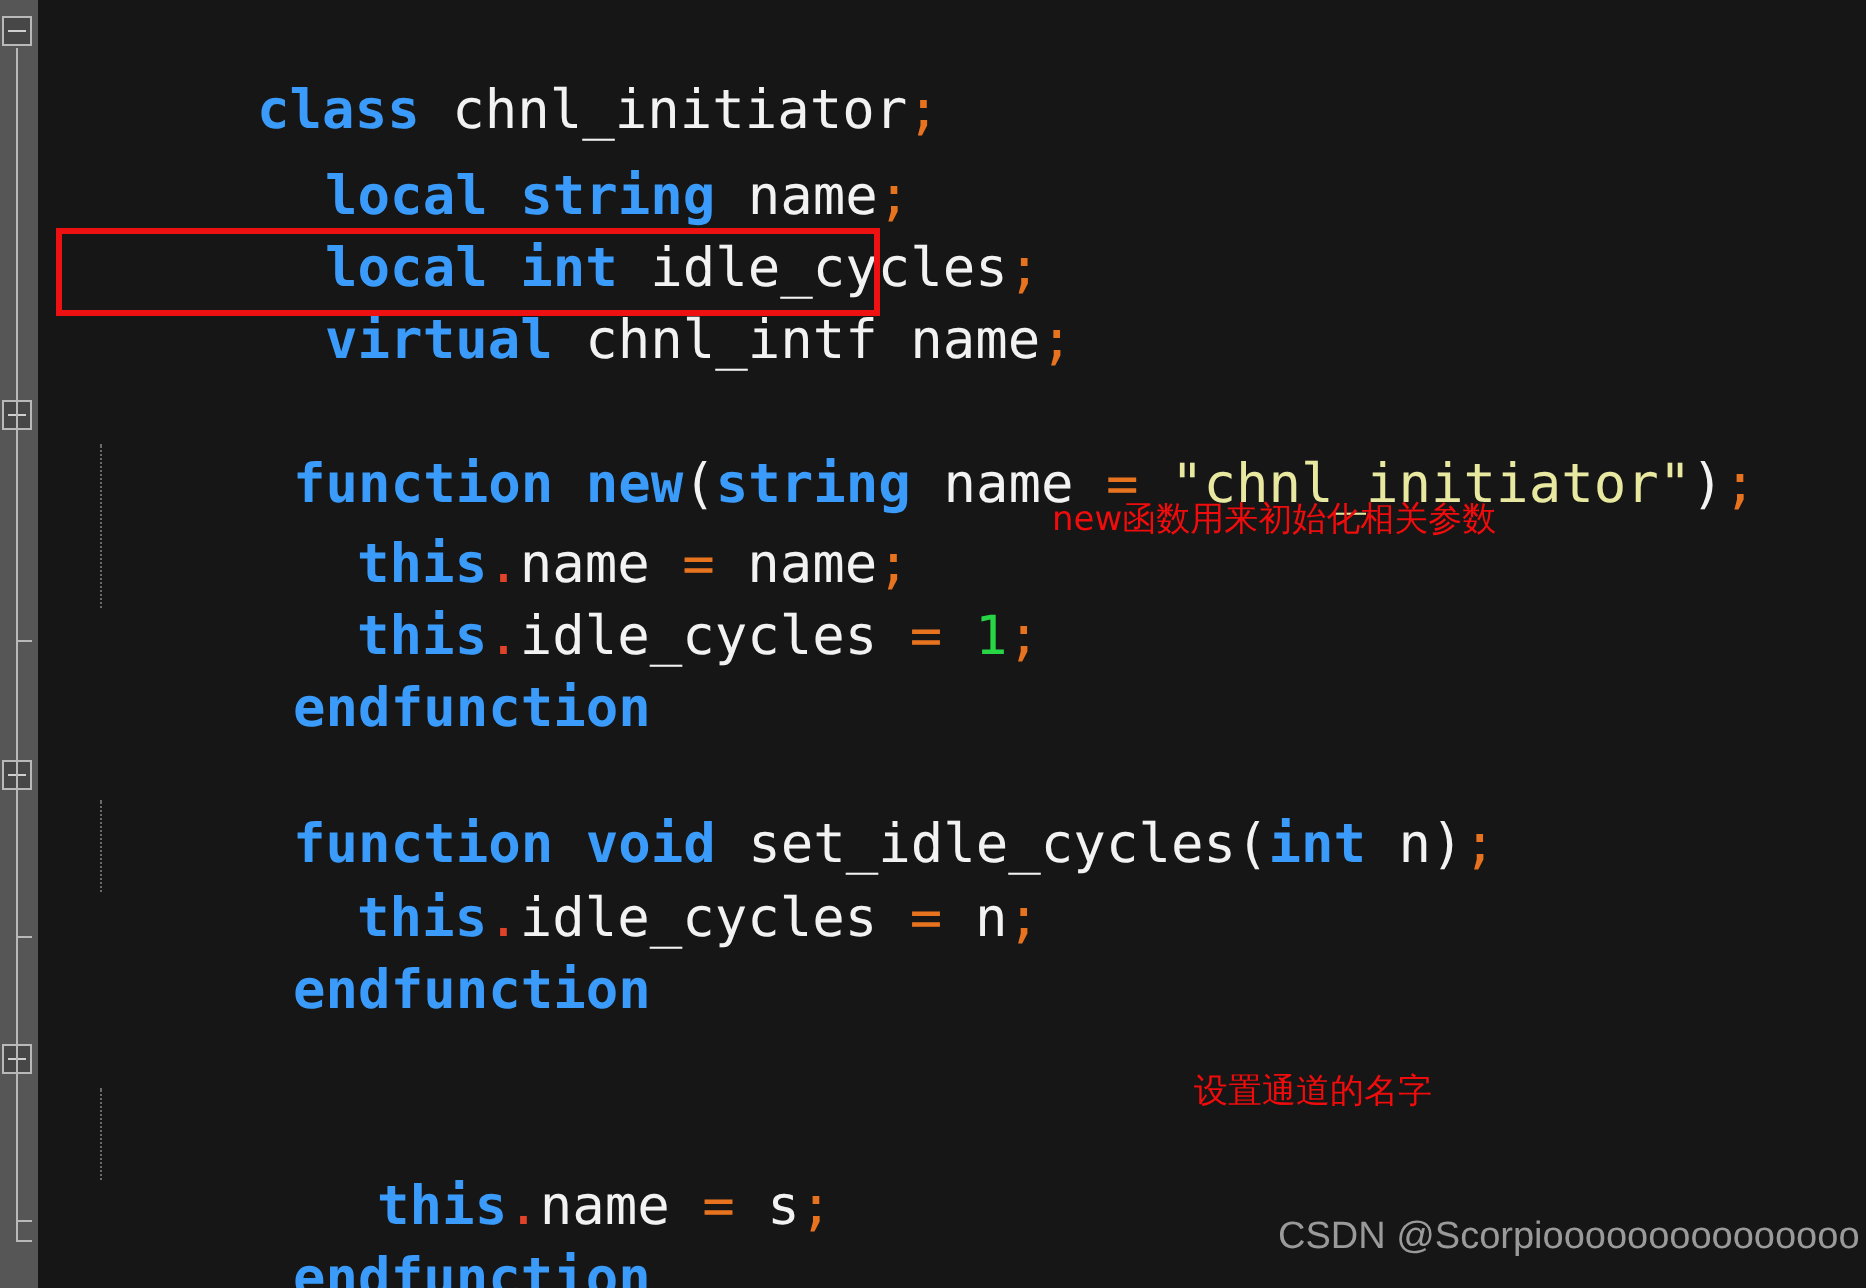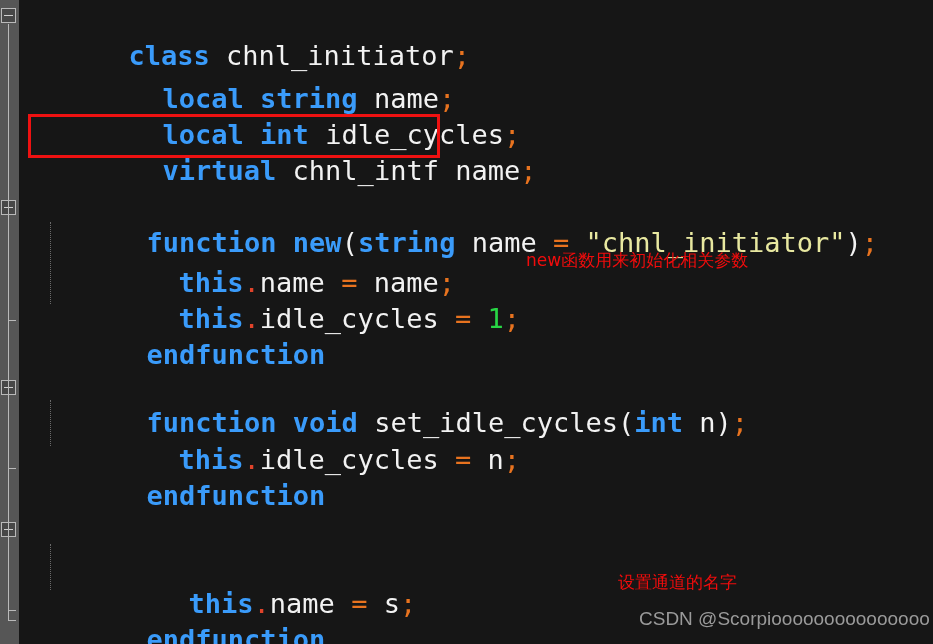--- a/index.html
+++ b/index.html
@@ -199,17 +199,17 @@
   <div class="fold-line" style="top:538px; height:72px;"></div>
 
   <div class="fold-tick" style="top:320px;"></div>
   <div class="fold-tick" style="top:468px;"></div>
   <div class="fold-tick" style="top:610px;"></div>
   <div class="fold-tick" style="top:620px;"></div>
 
   <div id="highlight-box" style="left:28px; top:114px; width:412px; height:44px;"></div>
 
   <div class="annotation" style="left:526px; top:238px;margin-top:12px;">new函数用来初始化相关参数</div>
-  <div class="annotation" style="left:618px; top:536px;margin-top:36px;">设置通道的名字</div>
+  <div class="annotation" style="left:597px; top:536px;">设置通道的名字</div>
 
   <div id="watermark" style="left:639px; top:608px;">CSDN @Scorpiooooooooooooooo</div>
 
 </div>
 
 </body></html>

